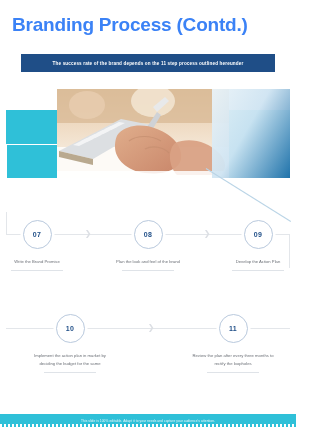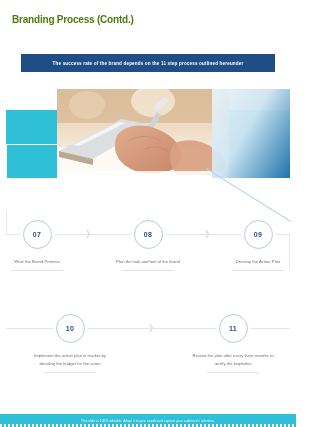--- a/index.html
+++ b/index.html
@@ -7,21 +7,21 @@
     width: 296px; height: 427px;
     background: #ffffff;
     font-family: "Liberation Sans", sans-serif;
     overflow: hidden;
   }
   .slide { position: relative; width: 296px; height: 427px; background: #fff; }
 
   
   .title {
     position: absolute; left: 12px; top: 14px;
-    font-size: 10px; font-weight: 700; color: #4d7c0f;
+    font-size: 19px; font-weight: 700; color: #3b82f6;
     letter-spacing: -0.2px; white-space: nowrap;
   }
 
   
   .banner {
     position: absolute; left: 21px; top: 54px;
     width: 254px; height: 18px;
     background: #1f4e87;
     display: flex; align-items: center; justify-content: center;
   }

